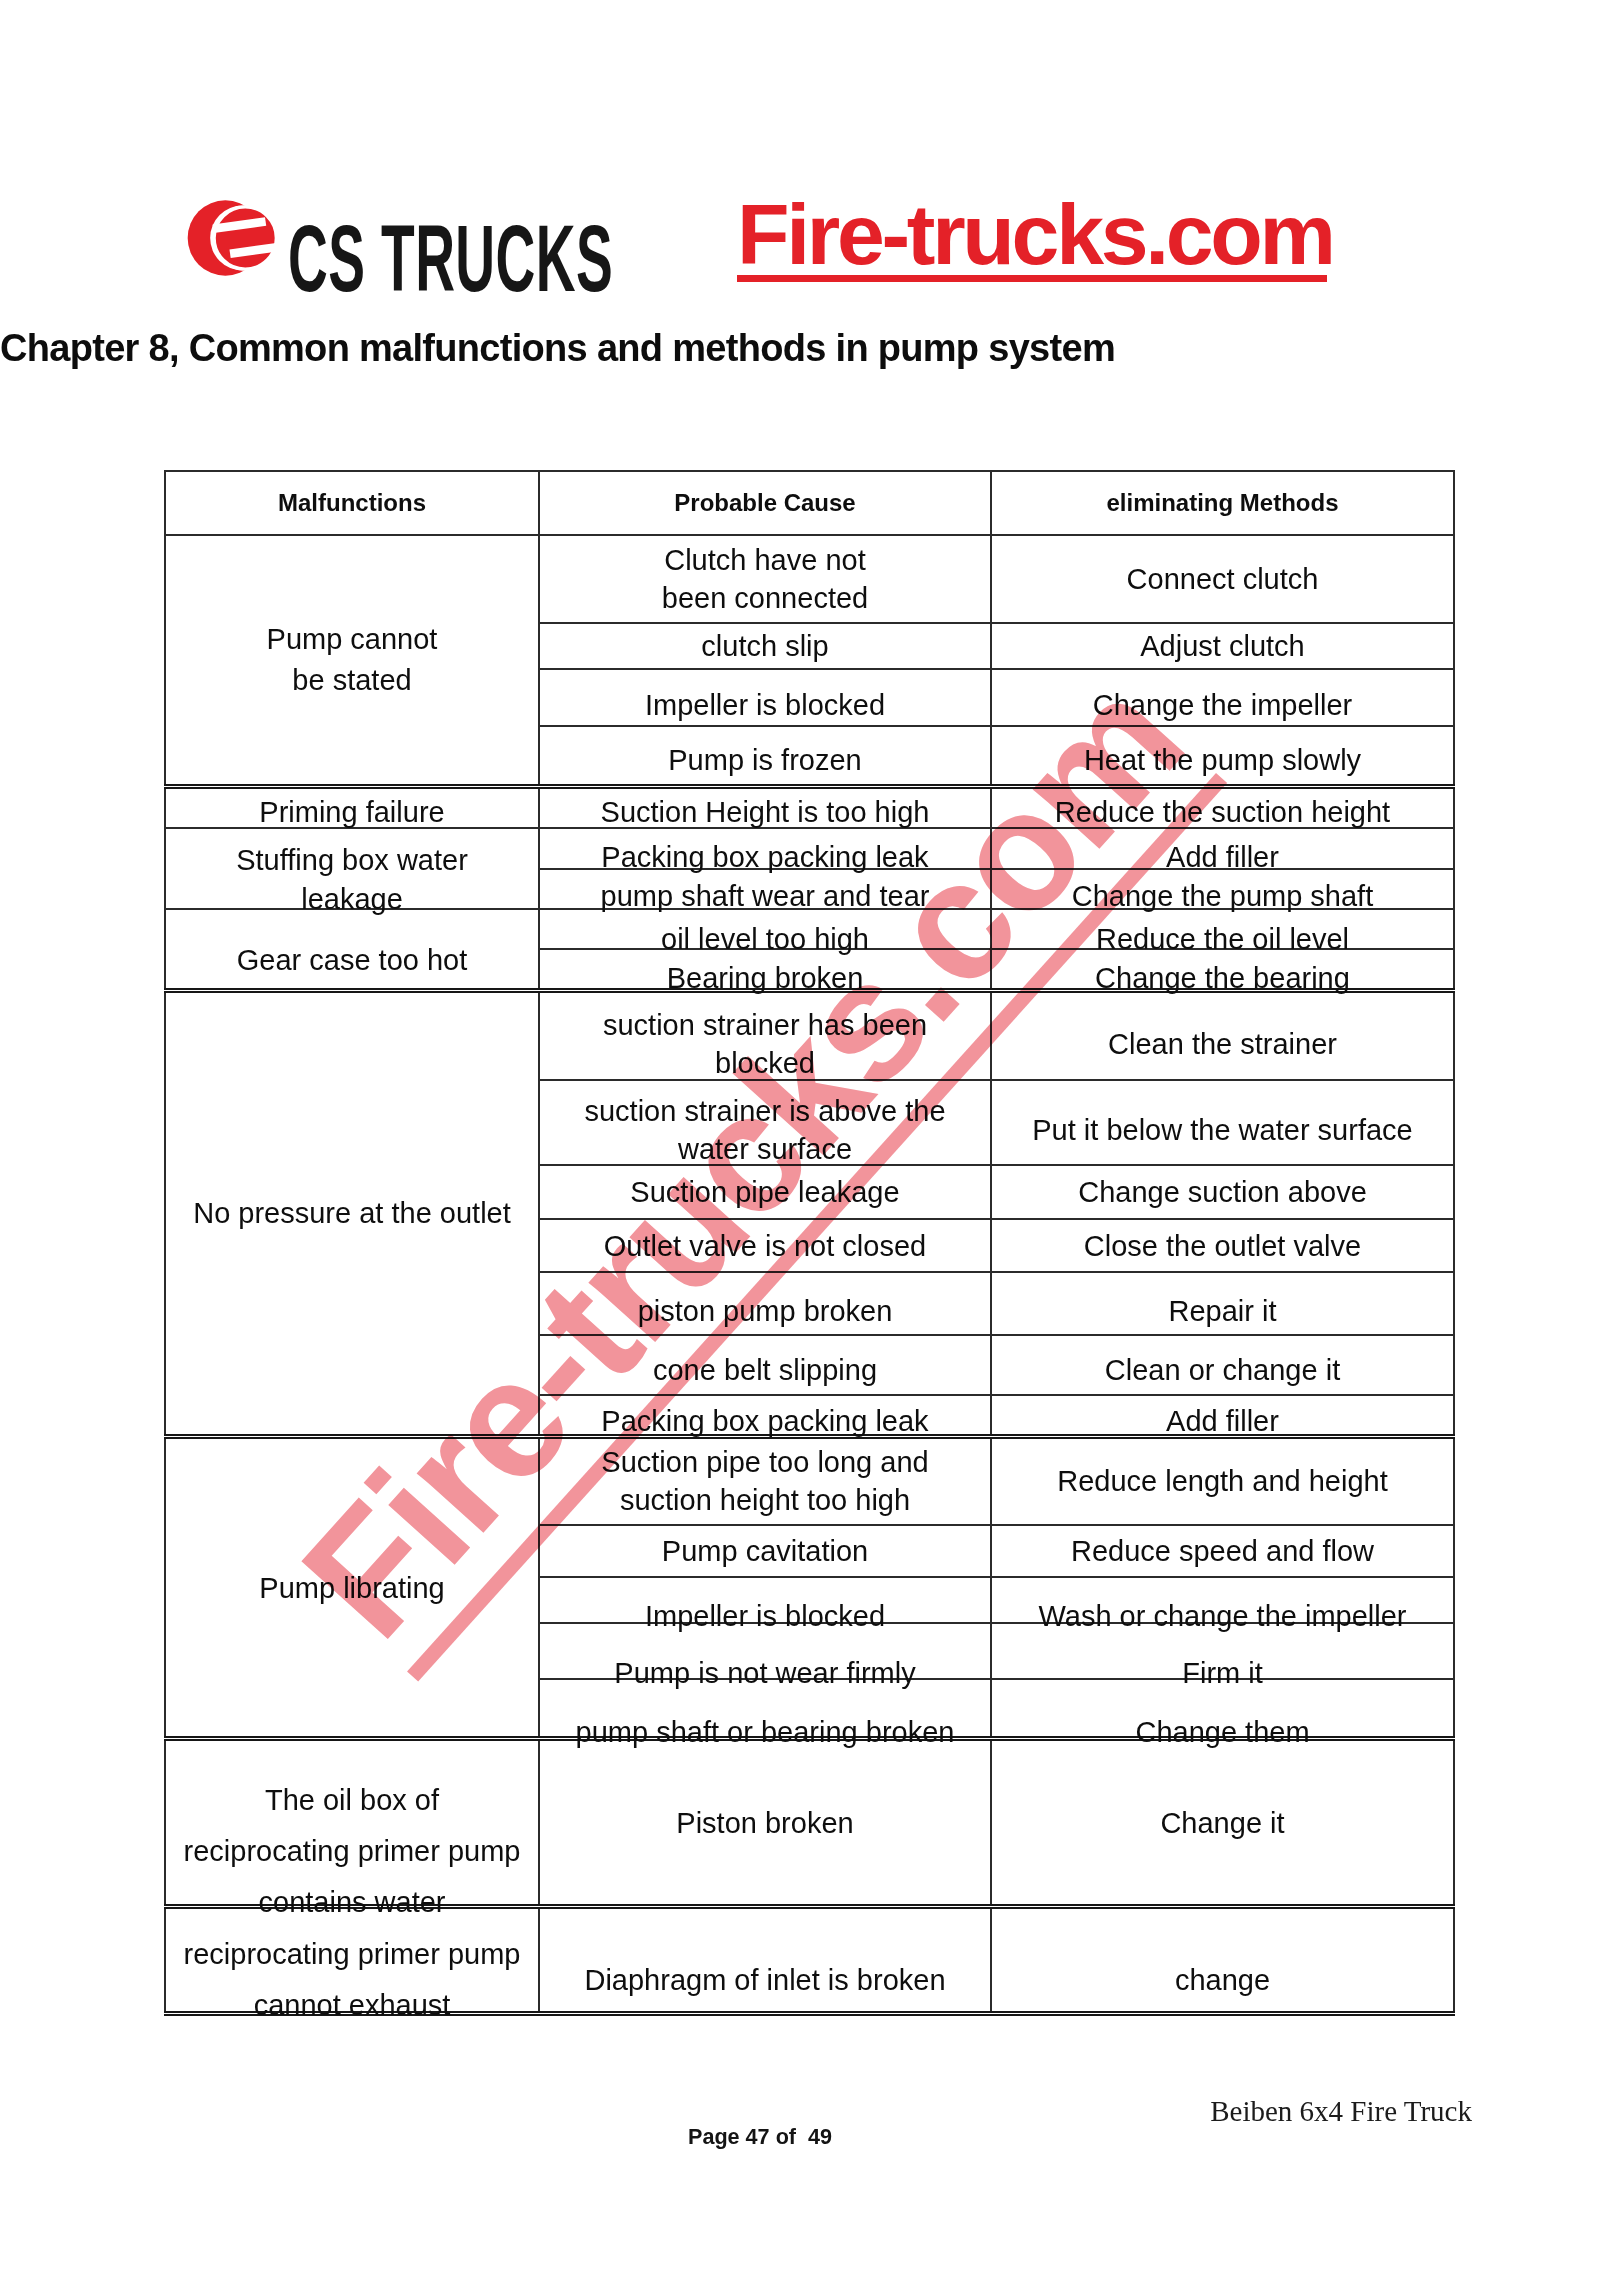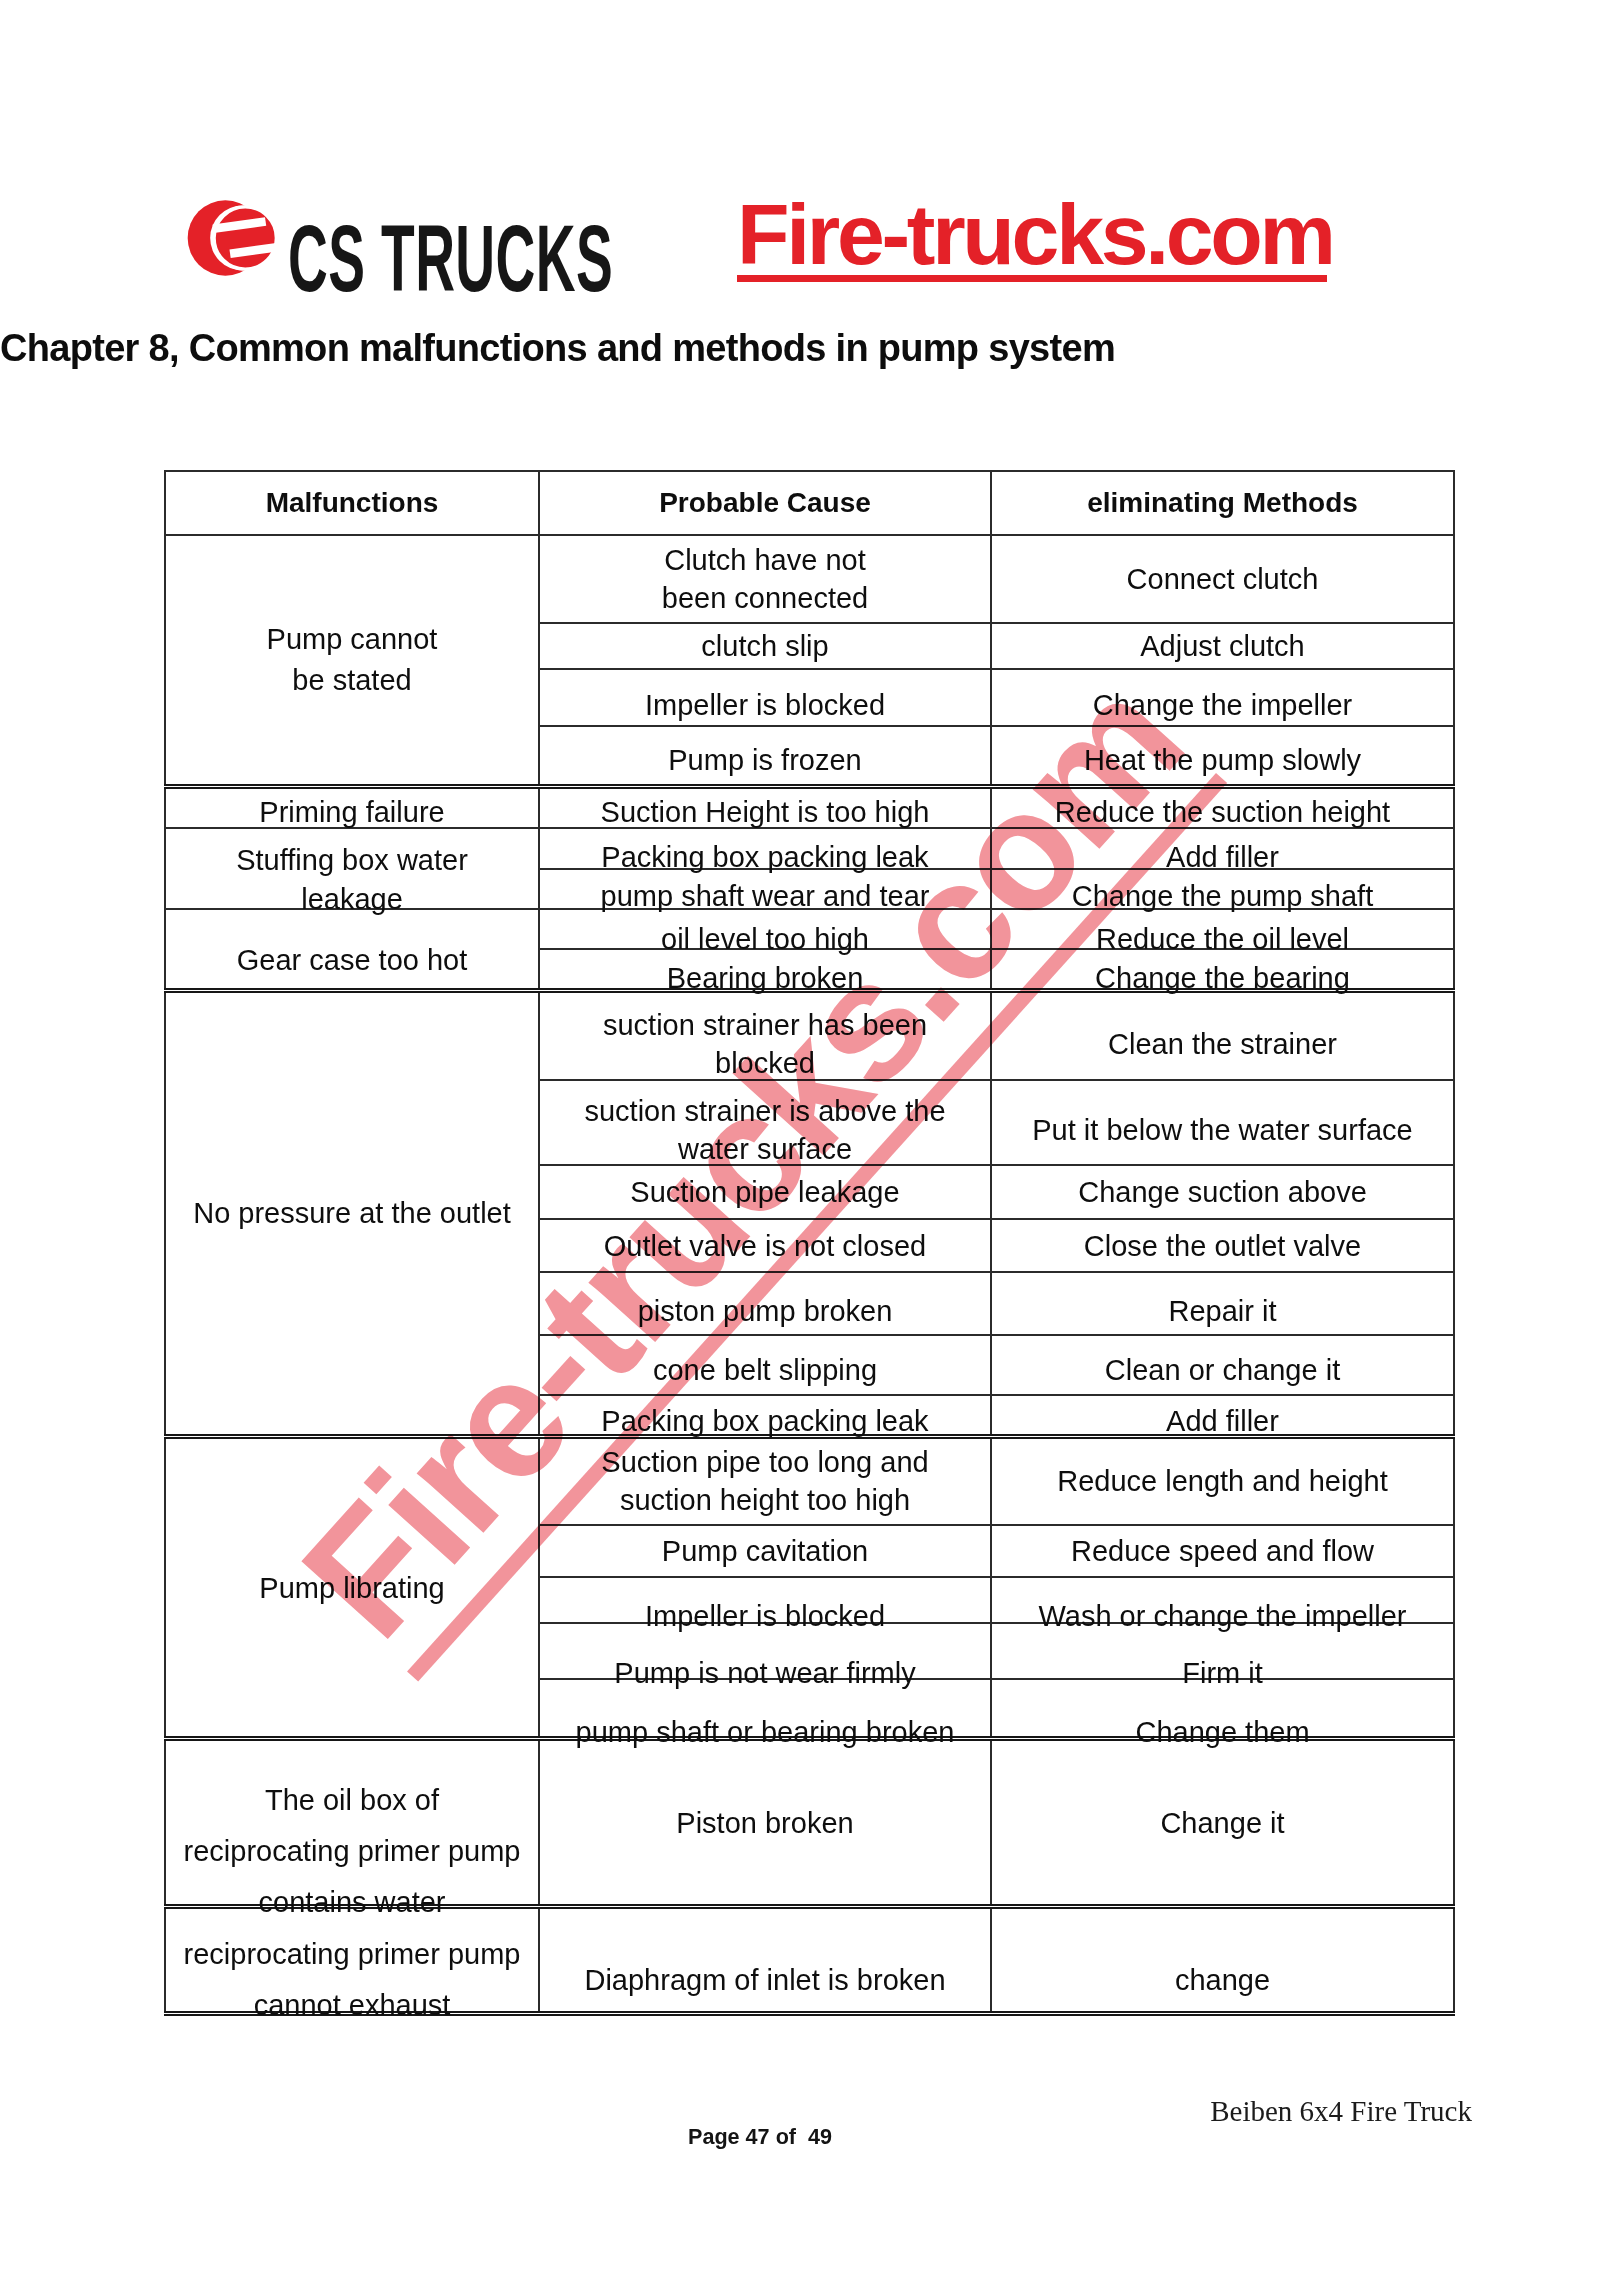--- a/index.html
+++ b/index.html
@@ -15,21 +15,21 @@
         font-weight:bold;letter-spacing:-3.3px;color:#e42128;white-space:nowrap;}
   .site-underline{position:absolute;left:737px;top:275px;width:590px;height:7.2px;background:#e42128;}
   .title{position:absolute;left:0;top:327px;width:1623px;text-align:left;
          font-size:38px;font-weight:bold;letter-spacing:-0.7px;color:#0d0d0d;}
 
   
   #table-container{position:absolute;left:164px;top:470px;z-index:1;}
   table.malf-table{border-collapse:collapse;table-layout:fixed;width:1289px;}
   .malf-table td{border:2px solid #2b2b2b;padding:0;text-align:center;vertical-align:middle;
                  font-size:29px;color:#0e0e0e;overflow:visible;}
-  .malf-table tr.hdr td{font-weight:bold;font-size:28px;}
+  .malf-table tr.hdr td{font-weight:bold;font-size:24px;}
   .malf-table tr.thick td, .malf-table td.thick-b{border-bottom:5.9px double #161616;}
   .ct{display:block;white-space:pre-line;line-height:38px;}
 
   
   .watermark{position:absolute;left:746px;top:1163px;z-index:5;pointer-events:none;
              transform:translate(-50%,-50%) rotate(-48deg);
              font-size:169px;font-weight:bold;letter-spacing:-3.9px;white-space:nowrap;
              color:#f2949b;mix-blend-mode:multiply;}
   .wm-text{display:inline-block;border-bottom:15.7px solid currentColor;line-height:1.12em;}
 

